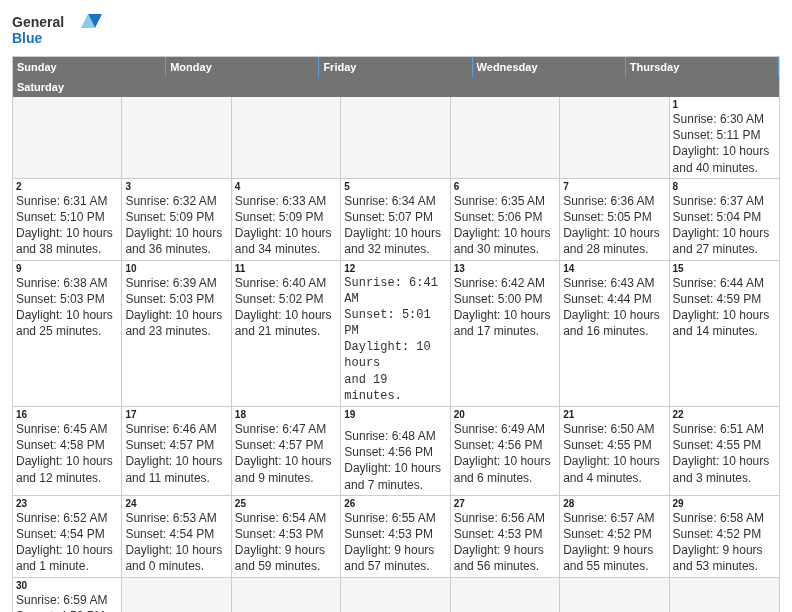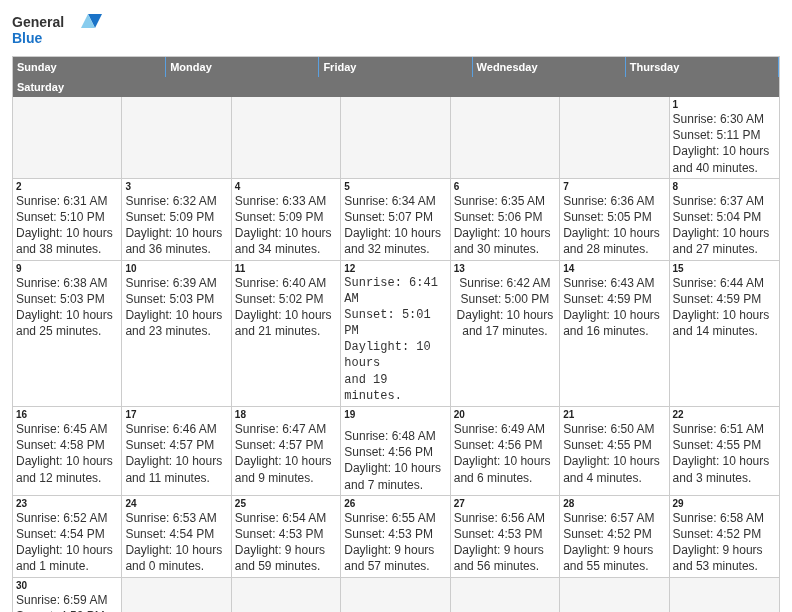--- a/index.html
+++ b/index.html
@@ -215,29 +215,29 @@
           </div>
           <div class="cal-cell">
             <span class="day-num">12</span>
             <div class="cal-cell-content" style="white-space: pre-line; font-family: Liberation Mono, monospace;">Sunrise: 6:41 AM
 Sunset: 5:01 PM
 Daylight: 10 hours
 and 19 minutes.</div>
           </div>
           <div class="cal-cell">
             <span class="day-num">13</span>
-            <div class="cal-cell-content" style="white-space: pre-line; text-align: center;">Sunrise: 6:42 AM
+            <div class="cal-cell-content" style="white-space: pre-line;">Sunrise: 6:42 AM
 Sunset: 5:00 PM
 Daylight: 10 hours
 and 17 minutes.</div>
           </div>
           <div class="cal-cell">
             <span class="day-num">14</span>
             <div class="cal-cell-content" style="white-space: pre-line;">Sunrise: 6:43 AM
-Sunset: 4:59 PM
+Sunset: 4:44 PM
 Daylight: 10 hours
 and 16 minutes.</div>
           </div>
           <div class="cal-cell">
             <span class="day-num">15</span>
             <div class="cal-cell-content" style="white-space: pre-line;">Sunrise: 6:44 AM
 Sunset: 4:59 PM
 Daylight: 10 hours
 and 14 minutes.</div>
           </div>

